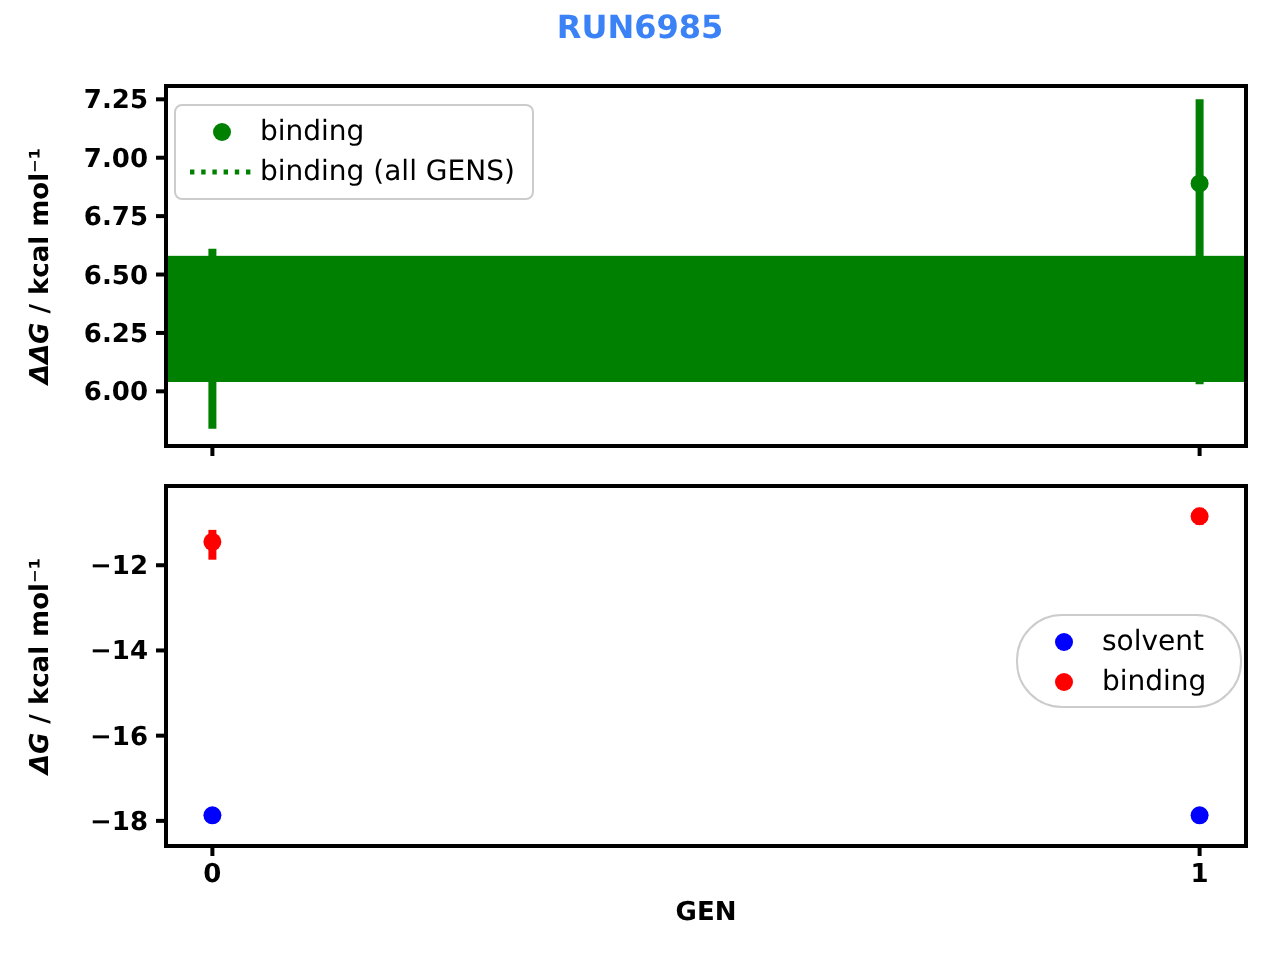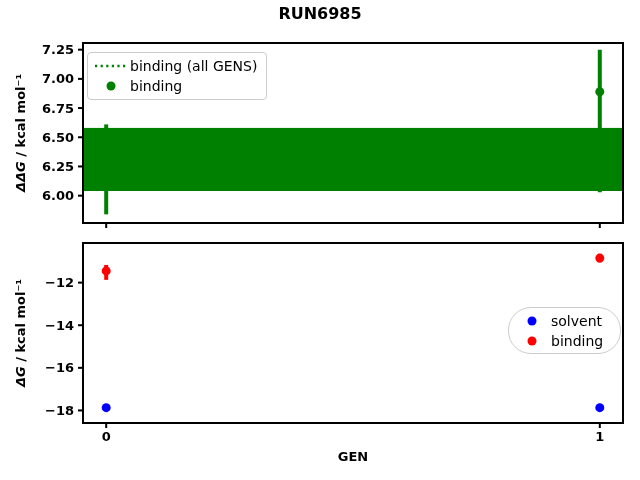--- a/index.html
+++ b/index.html
@@ -2,21 +2,21 @@
 <html><head>
 <meta charset="utf-8">
 <style>
   html,body{margin:0;padding:0;background:#fff;}
   .figure{
     position:relative;width:640px;height:480px;background:#fff;overflow:hidden;
     font-family:"DejaVu Sans","Liberation Sans",sans-serif;
   }
   .fig-title{
     position:absolute;left:0;top:4px;width:640px;text-align:center;
-    font-size:16px;font-weight:bold;color:#000000;
+    font-size:16px;font-weight:bold;color:#3b82f6;
   }
   .chart-svg{position:absolute;left:0;top:0;}
   .ylabel{
     position:absolute;width:220px;height:18px;text-align:center;
     font-size:13px;font-weight:bold;color:#000;line-height:18px;
     transform:rotate(-90deg);
   }
   .ylabel-top{left:-89px;top:124px;}
   .ylabel-bottom{left:-89px;top:324px;}
   .ylabel i{font-style:italic;}
@@ -89,32 +89,32 @@
   <div class="ylabel ylabel-top"><i>ΔΔG</i><span> / kcal mol⁻¹</span></div>
 
   <div class="ylabel ylabel-bottom"><i>ΔG</i><span> / kcal mol⁻¹</span></div>
 
   <div class="xlabel">GEN</div>
 
   <div class="legend legend-top">
     <div class="legend-row">
       <span class="legend-marker">
         <svg width="34" height="12">
+            <circle cx="17" cy="6" r="4.5" fill="#008000"></circle>
+          </svg>
+      </span>
+      <span class="legend-label">binding</span>
+    </div>
+    <div class="legend-row">
+      <span class="legend-marker">
+        <svg width="34" height="12">
             <line x1="1" y1="6" x2="33" y2="6" stroke-width="2.6" stroke-dasharray="2.2 3.4" stroke="#008000"></line>
           </svg>
       </span>
       <span class="legend-label">binding (all GENS)</span>
-    </div>
-    <div class="legend-row">
-      <span class="legend-marker">
-        <svg width="34" height="12">
-            <circle cx="17" cy="6" r="4.5" fill="#008000"></circle>
-          </svg>
-      </span>
-      <span class="legend-label">binding</span>
     </div>
   </div>
 
   <div class="legend legend-bottom">
     <div class="legend-row">
       <span class="legend-marker">
         <svg width="34" height="12">
             <circle cx="17" cy="6" r="4.5" fill="#0000ff"></circle>
           </svg>
       </span>

